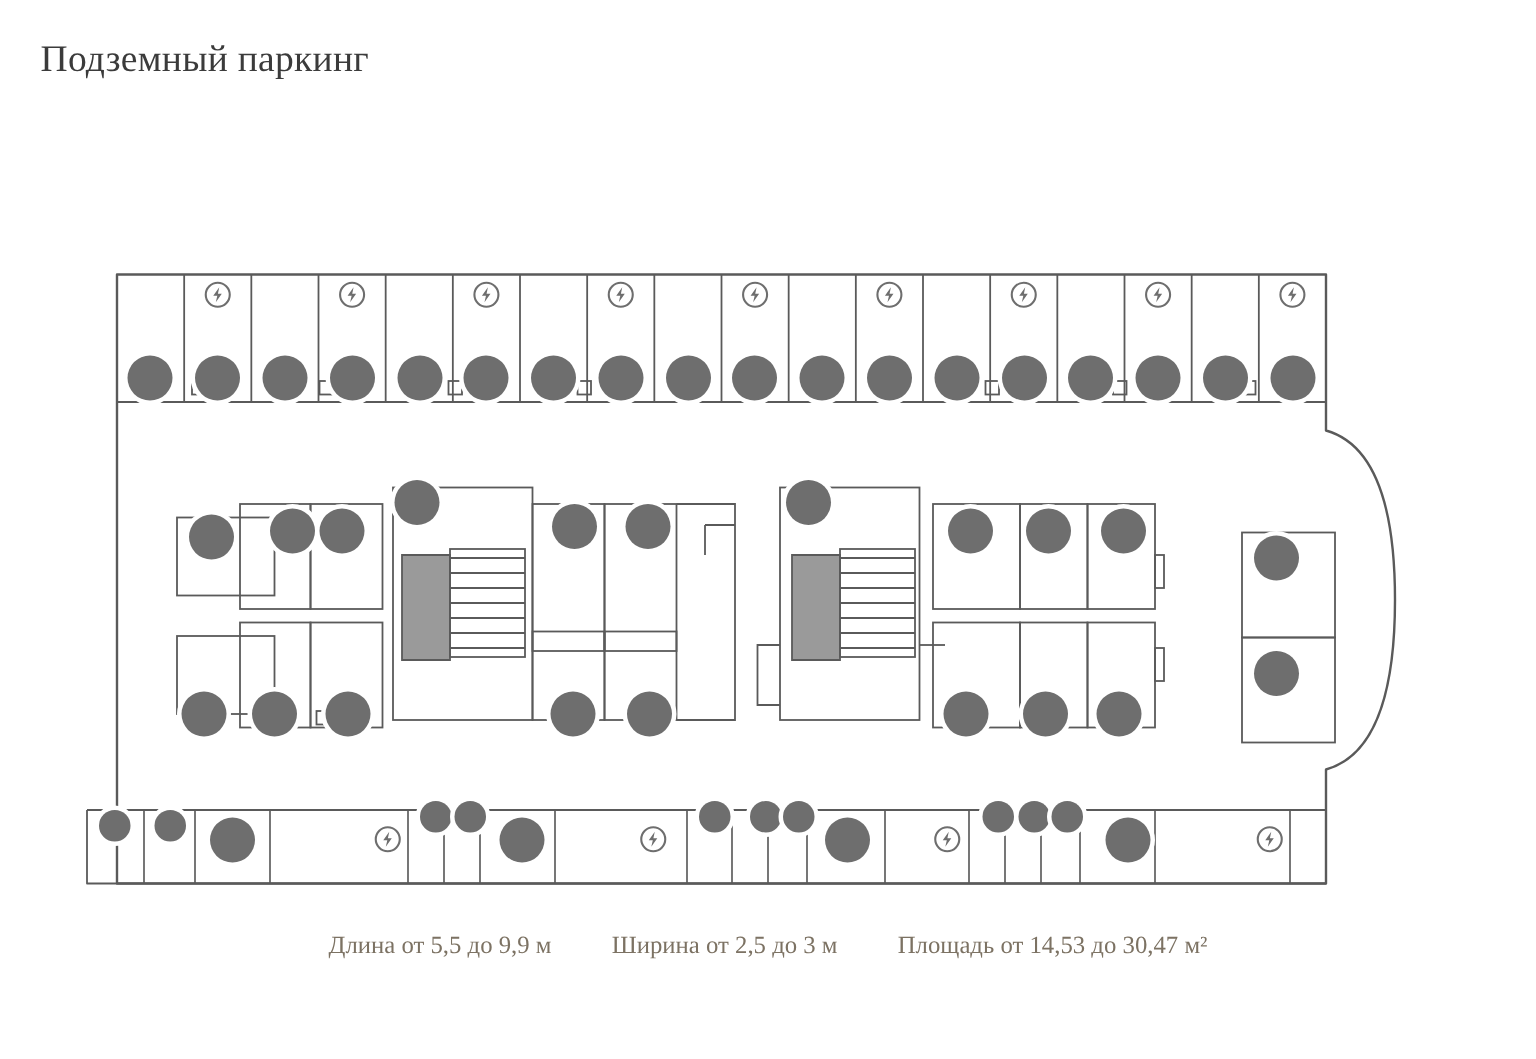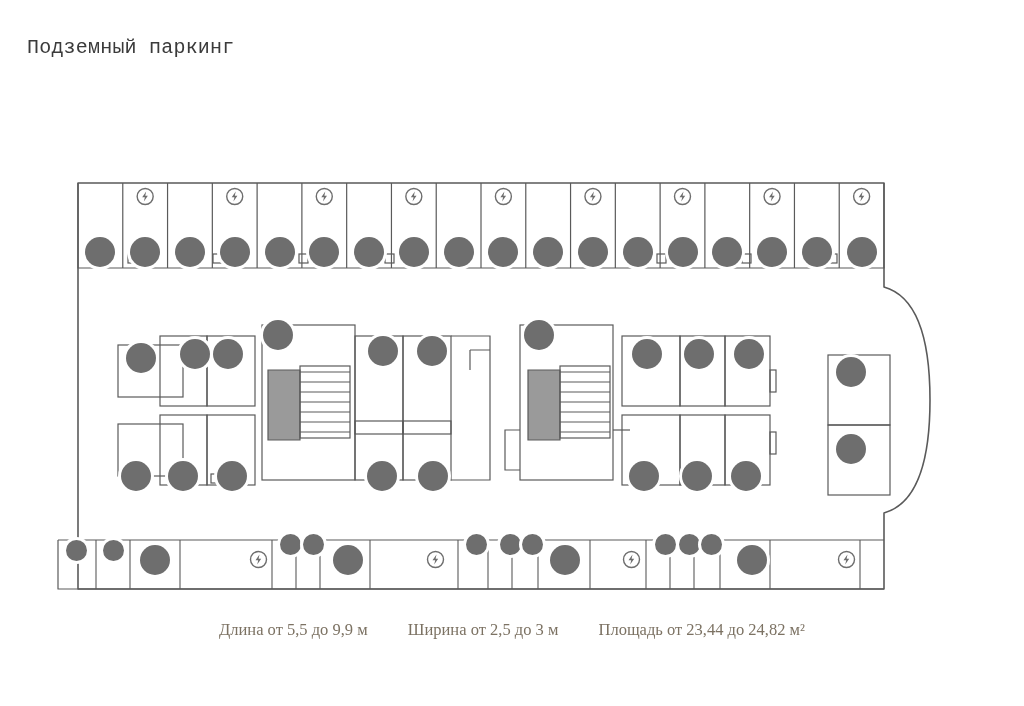--- a/index.html
+++ b/index.html
@@ -6,23 +6,23 @@
   body{
     width:1024px;height:706px;
     background:#ffffff;
     font-family:"Liberation Sans", sans-serif;
     color:#4a4a4a;
     position:relative;
     overflow:hidden;
   }
   #plan{position:absolute;left:0;top:0;width:1024px;height:706px;}
   .title{
-    position:absolute;left:27px;top:36px;
-    font-family:Liberation Mono, monospace;
-    font-size:20px;color:#3b3b3b;letter-spacing:.2px;
+    position:absolute;left:27px;top:26px;
+    font-family:Liberation Serif, serif;
+    font-size:25px;color:#3b3b3b;letter-spacing:.2px;
   }
   .footer{
     position:absolute;left:0;top:620px;width:1024px;
     text-align:center;
     font-family:"Liberation Serif", serif;
     font-size:16.5px;color:#7c7263;
   }
   .footer span{margin:16px 18px;}
   
   .badge{
@@ -281,14 +281,14 @@
     <div class="area sm" style="left: 676px; top: 560px;"></div>
     <div class="badge small" style="left: 701px; top: 534px;"></div>
     <div class="area sm" style="left: 698px; top: 560px;"></div>
     <div class="badge big" style="left: 737px; top: 545px;"></div>
     <div class="area" style="left: 786px; top: 554px;"></div>
   </div>
 
 <div class="footer">
   <span>Длина от 5,5  до 9,9 м</span>
   <span>Ширина от 2,5 до 3 м</span>
-  <span>Площадь от  23,44 до 24,82 м²</span>
+  <span>Площадь от  14,53 до 30,47 м²</span>
 </div>
 
 </body></html>

